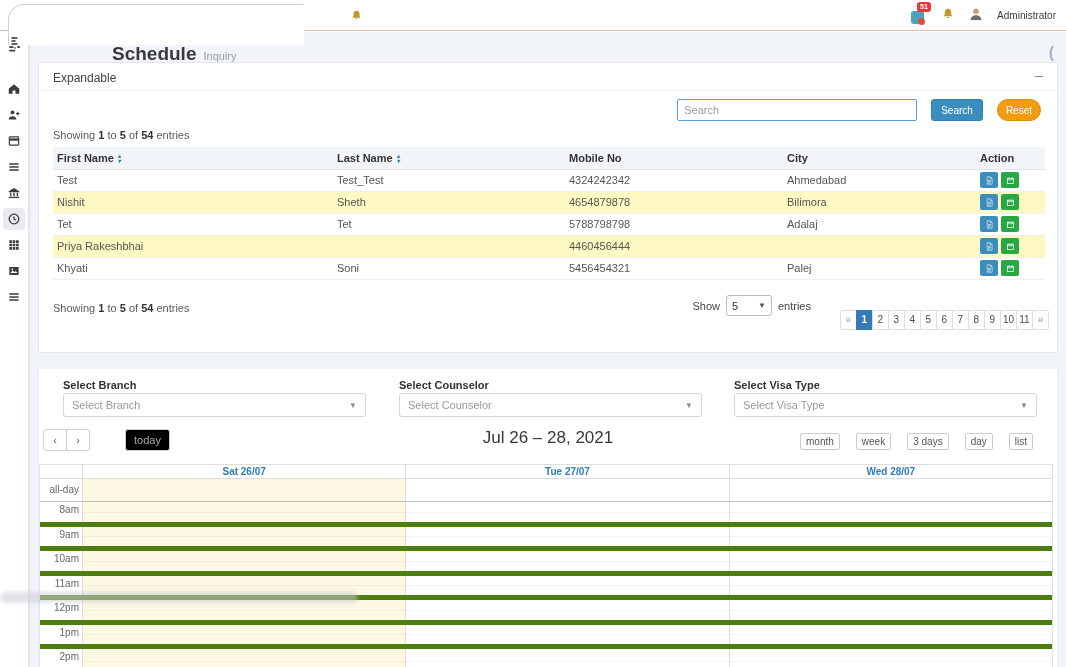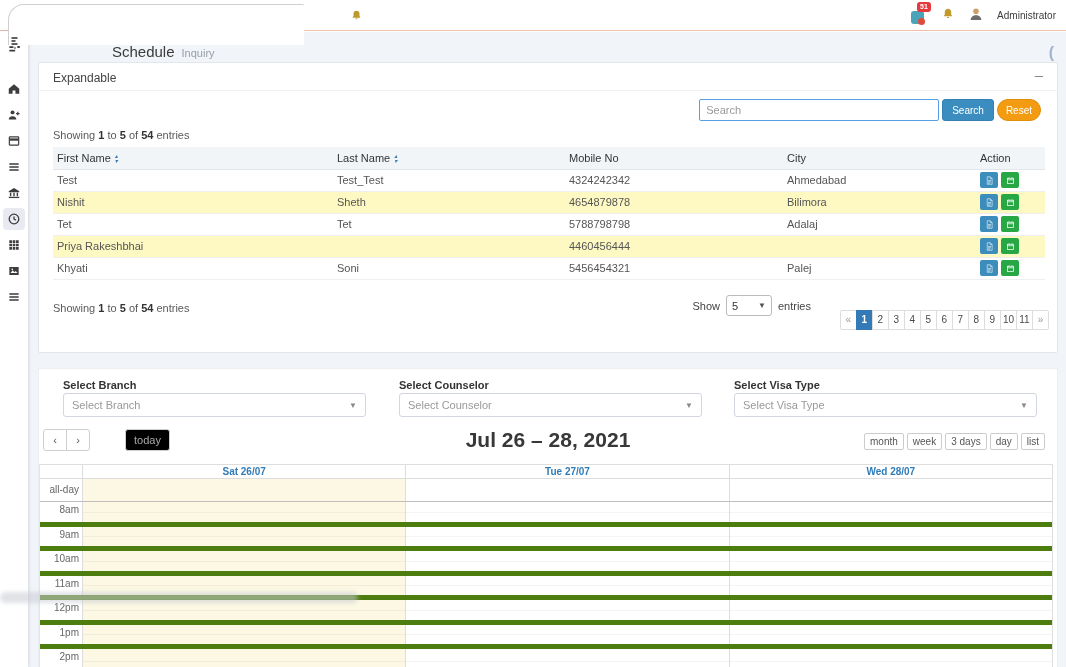--- a/index.html
+++ b/index.html
@@ -19,43 +19,43 @@
   
   .sidebar{position:absolute;left:0;top:31px;bottom:0;width:28px;background:#fff;box-shadow:1px 0 3px rgba(0,0,0,.12);z-index:6;display:flex;flex-direction:column;align-items:center;padding-top:5px}
   .sb-icon{width:22px;height:22px;display:flex;align-items:center;justify-content:center;color:#3d3d3d;margin-bottom:4px;border-radius:4px;flex:none}
   .sb-icon.first{margin-bottom:20px}
   .sb-icon.active{background:#e9e9f1}
   .sb-icon svg{width:14px;height:14px}
 
   
   .content{position:absolute;left:28px;top:32px;right:0;bottom:0;background:#f1f4f8;overflow:hidden}
   .page-head{position:absolute;left:84px;top:11px;display:flex;align-items:baseline;gap:7px}
-  .page-title{font-size:15px;font-weight:normal;color:#3a3a3a}
+  .page-title{font-size:19px;font-weight:bold;color:#3a3a3a}
   .breadcrumb{font-size:11px;color:#9aa0a8}
   .collapse-toggle{position:absolute;right:12px;top:12px;font-size:16px;color:#9fb3cf;font-weight:bold}
 
   
   .overlay-box{position:absolute;left:8px;top:4px;width:296px;height:41px;background:#fff;border-top:1px solid #cfcfcf;border-left:1px solid #cfcfcf;border-radius:16px 2px 0 0;z-index:45}
   .mini-menu{position:absolute;left:10px;top:36px;z-index:50;color:#2d2d2d}
 
   
   .card1{position:absolute;left:10px;top:30px;width:1020px;height:291px;background:#fff;border:1px solid #e4e7ea;border-radius:2px}
   .card1-head{height:28px;border-bottom:1px solid #f1f1f1;position:relative}
   .card1-title{position:absolute;left:14px;top:8px;font-size:12px;color:#444}
   .card1-collapse{position:absolute;right:14px;top:3px;font-size:15px;color:#888}
-  .search-row{position:absolute;right:16px;top:36px;display:flex;gap:3px}
+  .search-row{position:absolute;right:16px;top:36px;display:flex;gap:14px}
   .search-input{width:240px;height:22px;border:1px solid #58a0e3;border-radius:2px;font-size:11px;padding:0 6px;outline:none;color:#333;font-family:"Liberation Sans",sans-serif}
   .search-input::placeholder{color:#9a9a9a}
   .btn-search{height:22px;padding:0 9px;background:#3b8dbf;border:1px solid #3481b1;color:#fff;font-size:10px;border-radius:3px}
   .btn-reset{height:22px;padding:0 8px;background:#f39c12;border:1px solid #e08e0b;color:#fff;font-size:10px;border-radius:11px}
   .showing{position:absolute;left:14px;top:66px;font-size:11px;color:#5a5a5a}
   .showing b{color:#333}
 
   table.grid{position:absolute;left:14px;top:84px;width:992px;border-collapse:collapse;font-size:11px;table-layout:fixed}
-  table.grid th{background:#f2f5f8;color:#333;text-align:left;font-size:11px;height:22px;padding:0 4px;border-bottom:1px solid #e2e6ea;font-weight:normal}
+  table.grid th{background:#f2f5f8;color:#333;text-align:left;font-size:11px;height:22px;padding:0 4px;border-bottom:1px solid #e2e6ea;font-weight:bold}
   table.grid td{height:22px;padding:0 4px;color:#555;border-bottom:1px solid #efefef}
   table.grid tr.even td{background:#fef9c3}
   .sort{display:inline-flex;flex-direction:column;vertical-align:middle;margin-left:4px;color:#337ab7;font-size:6px;line-height:5px}
   .act{display:flex;gap:3px}
   .abtn{width:18px;height:16px;border-radius:2px;display:flex;align-items:center;justify-content:center;border:none}
   .abtn.blue{background:#3c8dbc}
   .abtn.green{background:#28a745}
   .abtn svg{width:9px;height:9px;color:#fff}
 
   .foot-showing{position:absolute;left:14px;top:239px;font-size:11px;color:#5a5a5a}
@@ -76,22 +76,22 @@
   .fselect .car{font-size:8px;color:#888}
   .f1{left:24px}.f2{left:360px}.f3{left:695px}
 
   .fc-toolbar{position:absolute;left:0;right:0;top:58px;height:30px}
   .fc-nav{position:absolute;left:4px;top:2px;display:flex}
   .fc-btn{height:22px;border:1px solid #cfcfcf;background:#fff;color:#555;font-size:11px;padding:0 8px;border-radius:3px}
   .fc-nav .fc-btn{width:24px;padding:0}
   .fc-nav .fc-btn:first-child{border-radius:3px 0 0 3px}
   .fc-nav .fc-btn:last-child{border-radius:0 3px 3px 0;margin-left:-1px}
   .fc-today{position:absolute;left:86px;top:2px;color:#aaa;background:#000000}
-  .fc-title{position:absolute;left:50%;transform:translateX(-50%);top:1px;font-size:21px;font-weight:bold;color:#383838}
-  .fc-views{position:absolute;right:12px;top:6px;display:flex;gap:3px}
+  .fc-title{position:absolute;left:50%;transform:translateX(-50%);top:1px;font-size:17px;font-weight:normal;color:#383838}
+  .fc-views{position:absolute;right:24px;top:6px;display:flex;gap:16px}
   .fc-view-btn{height:17px;border:1px solid #ccc;background:#fff;color:#555;font-size:10px;padding:0 5px;border-radius:2px}
 
   .fc-grid{position:absolute;left:0;top:95px;width:1014px;border-top:1px solid #ddd;border-left:1px solid #e4e4e4;border-right:1px solid #ddd}
   .fc-row{display:flex;position:relative}
   .fc-gutter{width:42px;flex:none;font-size:10px;color:#666;text-align:center;padding-right:3px;position:relative}
   .fc-cell{flex:1;border-left:1px solid #ddd;position:relative}
   .fc-cell.today{background:#fcf8e3}
   .fc-headrow{height:14px;border-bottom:1px solid #ddd}
   .fc-dayhead{flex:1;border-left:1px solid #ddd;text-align:center;font-size:10px;font-weight:bold;color:#2f7cb8;line-height:13px}
   .fc-allday{height:23px;border-bottom:1px solid #bfbfbf}

